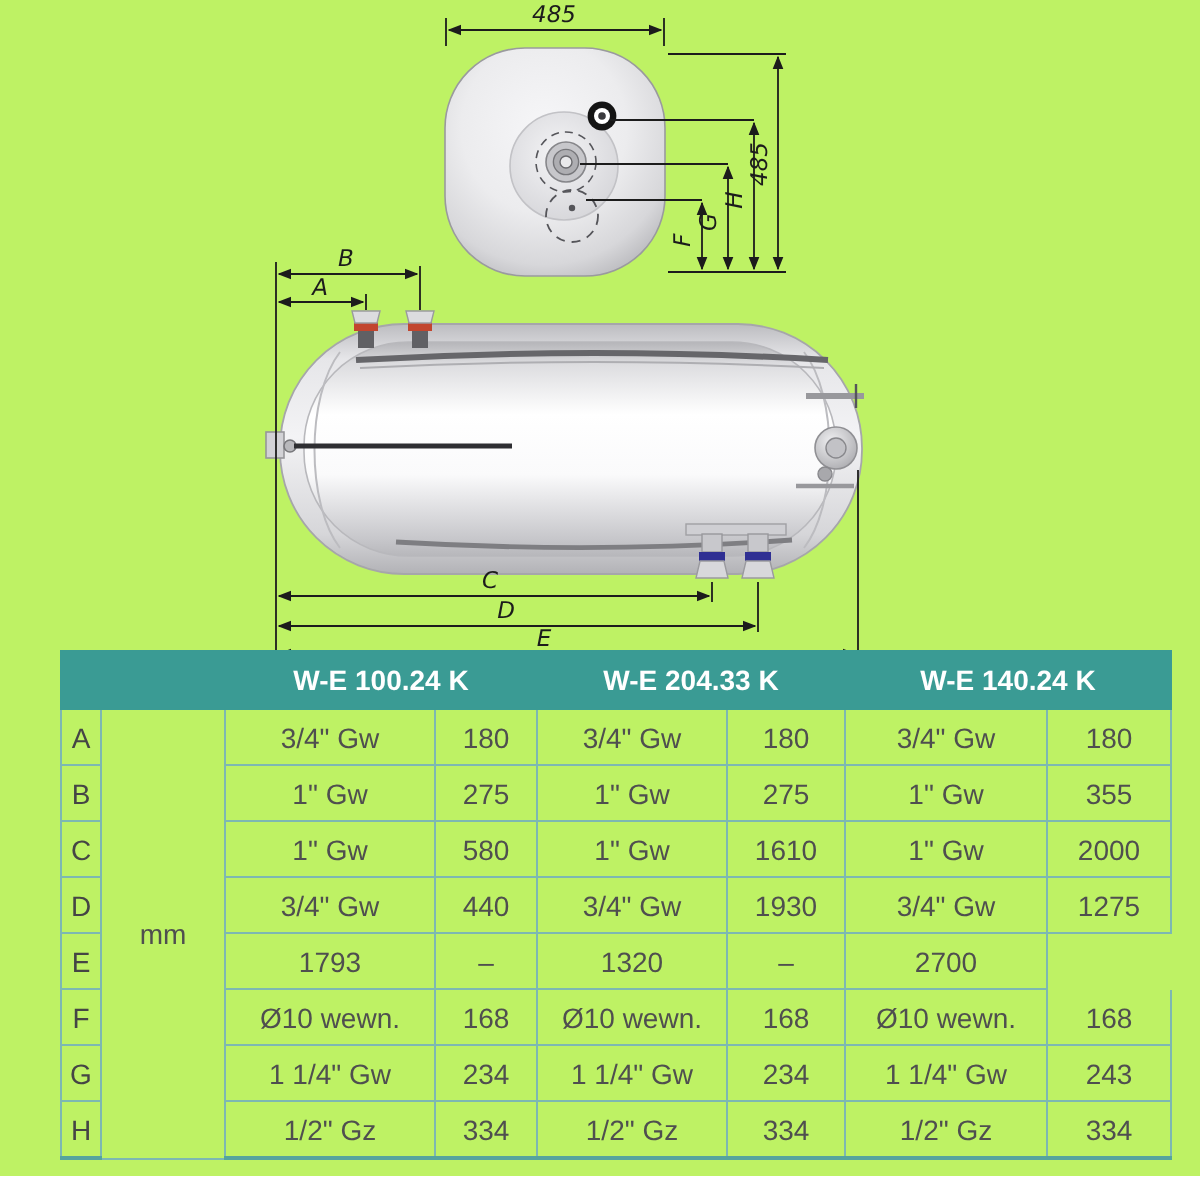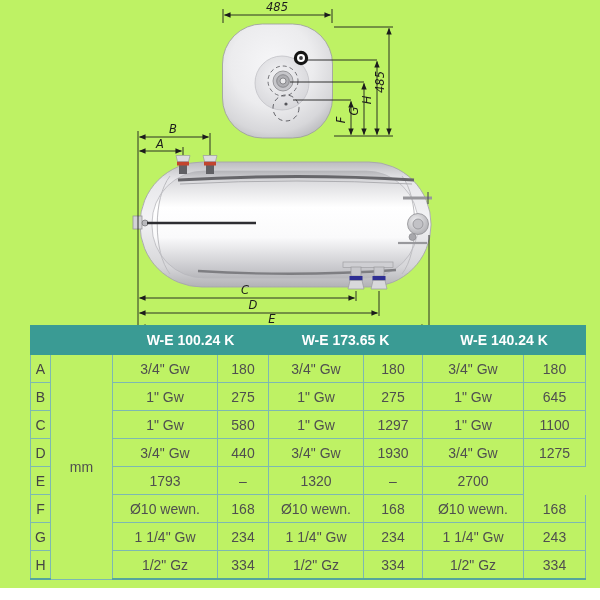--- a/index.html
+++ b/index.html
@@ -193,21 +193,21 @@
         <col style="width:51px">
       <col style="width:95px">
         <col style="width:59px">
       <col style="width:101px">
         <col style="width:62px">
     </colgroup>
     <thead>
       <tr>
         <th colspan="2"></th>
         <th colspan="2">W-E 100.24 K</th>
-        <th colspan="2">W-E 173.65 K</th>
+        <th colspan="2">W-E 204.33 K</th>
         <th colspan="2">W-E 140.24 K</th>
       </tr>
     </thead>
     <tbody>
       <tr>
         <td class="lt">A</td>
         <td class="mm" rowspan="8">mm</td>
         <td>3/4" Gw</td>
         <td>180</td>
         <td>3/4" Gw</td>
@@ -215,30 +215,30 @@
         <td>3/4" Gw</td>
         <td>180</td>
       </tr>
       <tr>
         <td class="lt">B</td>
         <td>1" Gw</td>
         <td>275</td>
         <td>1" Gw</td>
         <td>275</td>
         <td>1" Gw</td>
-        <td>645</td>
+        <td>355</td>
       </tr>
       <tr>
         <td class="lt">C</td>
         <td>1" Gw</td>
         <td>580</td>
         <td>1" Gw</td>
-        <td>1297</td>
-        <td>1" Gw</td>
-        <td>1100</td>
+        <td>1610</td>
+        <td>1" Gw</td>
+        <td>2000</td>
       </tr>
       <tr>
         <td class="lt">D</td>
         <td>3/4" Gw</td>
         <td>440</td>
         <td>3/4" Gw</td>
         <td>1930</td>
         <td>3/4" Gw</td>
         <td>1275</td>
       </tr>

